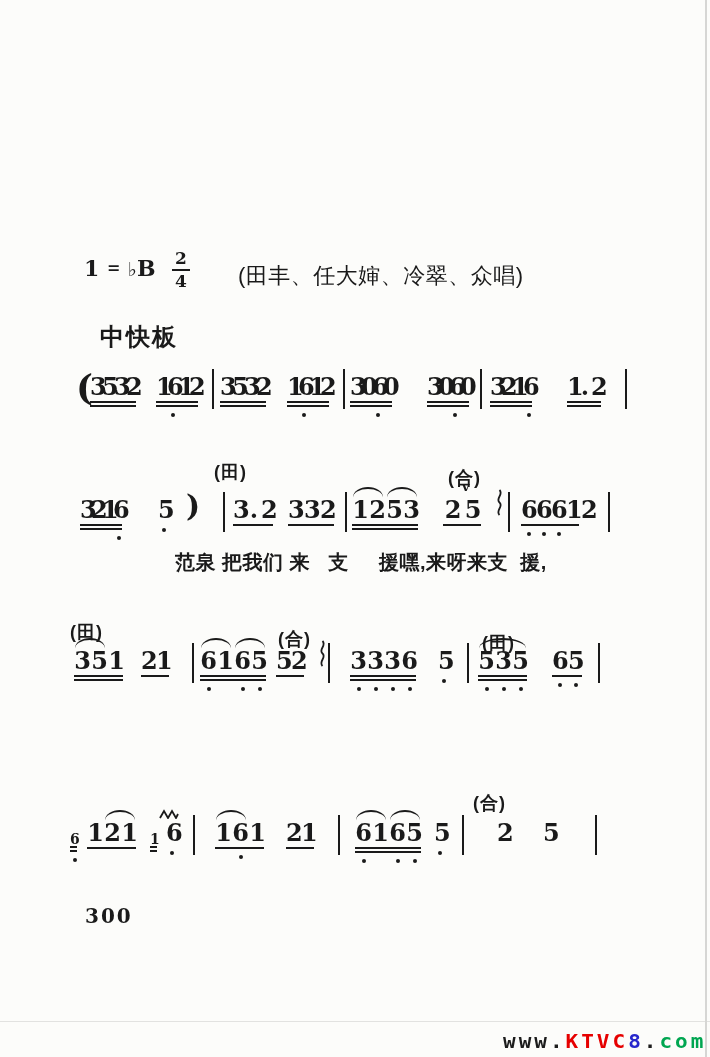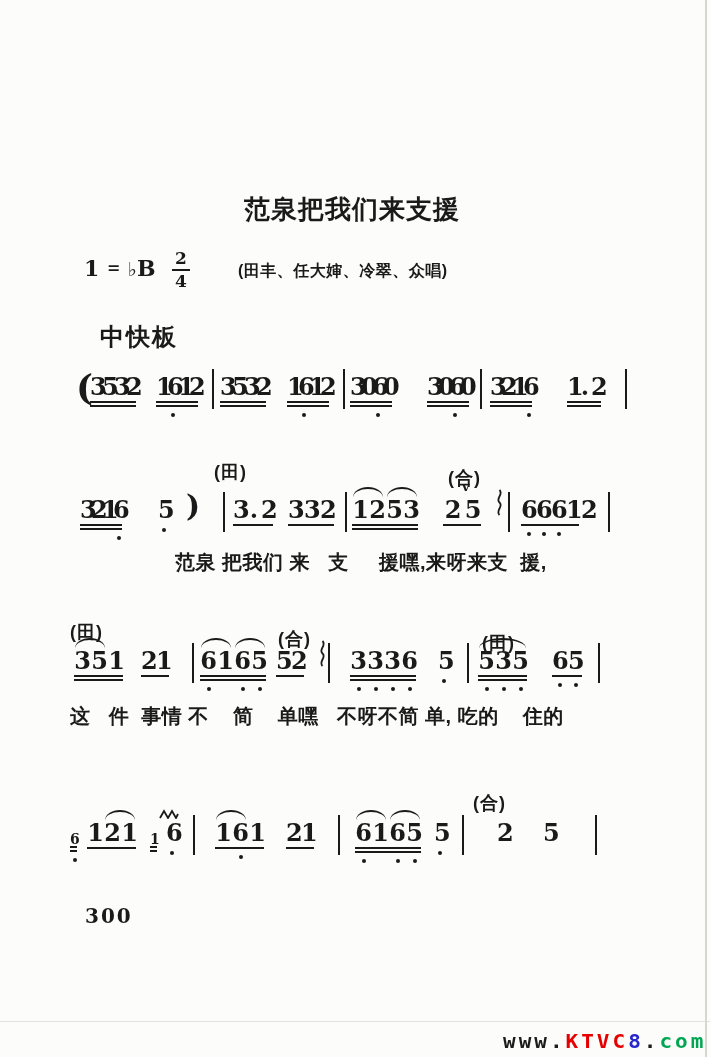--- a/index.html
+++ b/index.html
@@ -8,21 +8,21 @@
         font-family:"Liberation Sans",sans-serif;color:#1a1a1a;}
   .abs{position:absolute;}
   
   .song-title{font-weight:900;font-size:26px;letter-spacing:1px;white-space:nowrap;}
   .keyrow{font-family:"DejaVu Serif",serif;font-weight:700;font-size:22px;white-space:nowrap;}
   .flat{font-family:"DejaVu Sans",sans-serif;font-size:19px;font-weight:700;}
   .tsig{display:inline-flex;flex-direction:column;align-items:center;line-height:1;
         font-family:"DejaVu Serif",serif;font-weight:700;font-size:17px;}
   .tsig .num{padding:0 3px 2px 3px;border-bottom:2px solid #1a1a1a;}
   .tsig .den{padding-top:2px;}
-  .performers{font-weight:700;font-size:16px;letter-spacing:0.5px;white-space:nowrap;}
+  .performers{font-weight:400;font-size:22px;letter-spacing:0.5px;white-space:nowrap;}
   .tempo{font-weight:700;font-size:24px;letter-spacing:2px;}
   
   .voice-label{position:absolute;font-weight:700;font-size:18px;white-space:nowrap;letter-spacing:1px;}
   .barline{position:absolute;width:2px;height:40px;background:#1a1a1a;}
   .sym{position:absolute;font-family:"DejaVu Serif",serif;font-weight:700;line-height:1;}
   .notes{position:absolute;white-space:nowrap;height:26px;}
   .digit{display:inline-block;text-align:center;font-family:"DejaVu Serif",serif;font-weight:700;
          font-size:24px;line-height:26px;}
   .notes.small .digit{font-size:14px;line-height:15px;}
   .ul-line{position:absolute;height:2px;background:#1a1a1a;}
@@ -38,21 +38,20 @@
              letter-spacing:3px;white-space:nowrap;transform:scaleY(0.92);transform-origin:top left;}
   
   .edge-v{position:absolute;top:0;bottom:0;width:2px;background:#d6d6d4;}
   .edge-h{position:absolute;left:0;right:0;height:1px;background:#e2e2e0;}
 </style>
 </head>
 <body>
 
 <div id="page">
 
-  <div class="abs song-title" style="left:244px;top:192px;">范泉把我们来支援</div>
 
   <div class="abs keyrow" style="left:84px;top:255px;">
     <span>1</span>
     <span style="font-size:16px;vertical-align:3px;">=</span>
     <span class="flat">♭</span><span>B</span>
   </div>
 
   <div class="abs tsig" style="left:172px;top:250px;">
     <span class="num">2</span>
     <span class="den">4</span>
@@ -125,21 +124,20 @@
       <div class="barline" style="left: 338px; top: 815px;"></div>
       <div class="notes" style="left: 355px; top: 820px;"><span class="digit" style="width: 17px;">6</span><span class="digit" style="width: 17px;">1</span><span class="digit" style="width: 17px;">6</span><span class="digit" style="width: 17px;">5</span><div class="ul-line" style="left: 0px; width: 66px; top: 27px;"></div><div class="ul-line" style="left: 0px; width: 66px; top: 31px;"></div><div class="odot" style="left: 6.5px; top: 39px;"></div><div class="odot" style="left: 40.5px; top: 39px;"></div><div class="odot" style="left: 57.5px; top: 39px;"></div><div class="slur" style="left: 1px; width: 30px;"></div><div class="slur" style="left: 35px; width: 30px;"></div></div>
       <div class="notes" style="left: 434px; top: 820px;"><span class="digit" style="width: 12px;">5</span><div class="odot" style="left: 4px; top: 31px;"></div></div>
       <div class="barline" style="left: 462px; top: 815px;"></div>
       <div class="notes" style="left: 497px; top: 820px;"><span class="digit" style="width: 12px;">2</span></div>
       <div class="notes" style="left: 543px; top: 820px;"><span class="digit" style="width: 12px;">5</span></div>
       <div class="barline" style="left: 595px; top: 815px;"></div>
     </div>
 
   <div class="abs lyrics" style="left:175px;top:549px;">范泉 把我们 来   支     援嘿,来呀来支  援,</div>
-  <div class="abs lyrics" style="left:70px;top:703px;">这   件  事情 不    简    单嘿   不呀不简 单, 吃的    住的</div>
 
   <div class="abs pagenum" style="left:85px;top:904px;">300</div>
 
   <div class="edge-h" style="top:1021px;"></div>
   <div class="edge-v" style="left:705px;"></div>
 
   <div class="abs watermark" style="left:503px;top:1031px;"><span style="color: rgb(28, 28, 28);">www.</span><span style="color: rgb(230, 0, 0);">KTVC</span><span style="color: rgb(39, 39, 204);">8</span><span style="color: rgb(28, 28, 28);">.</span><span style="color: rgb(0, 166, 81);">com</span></div>
 </div>
 
 </body></html>

